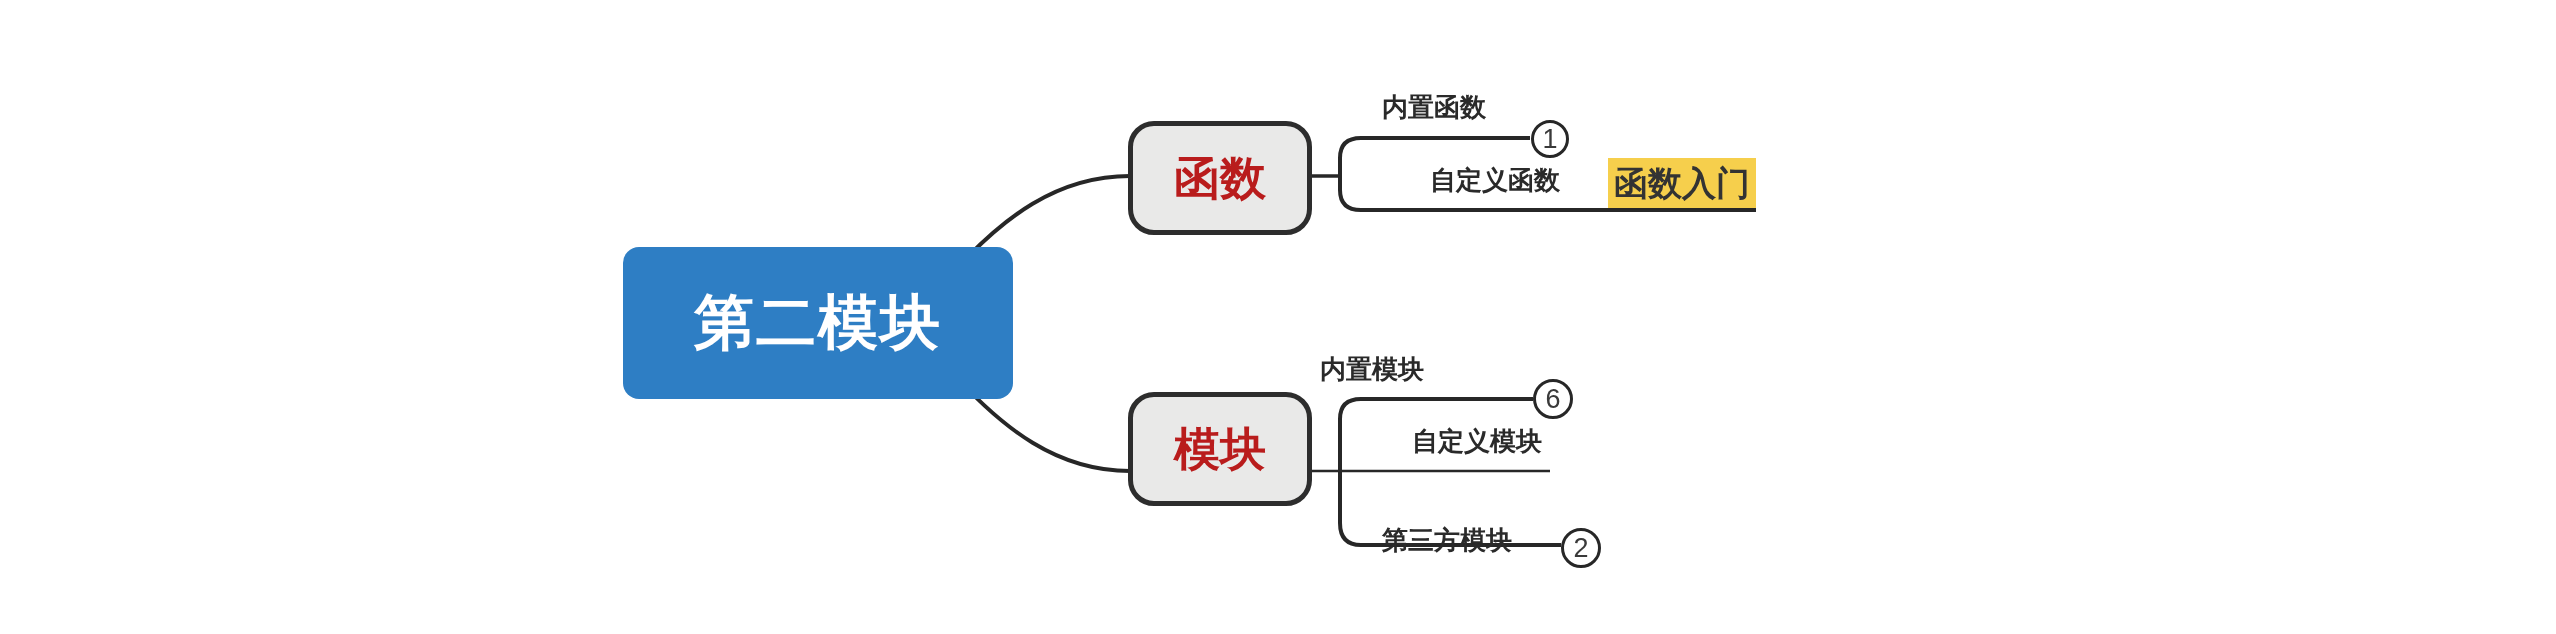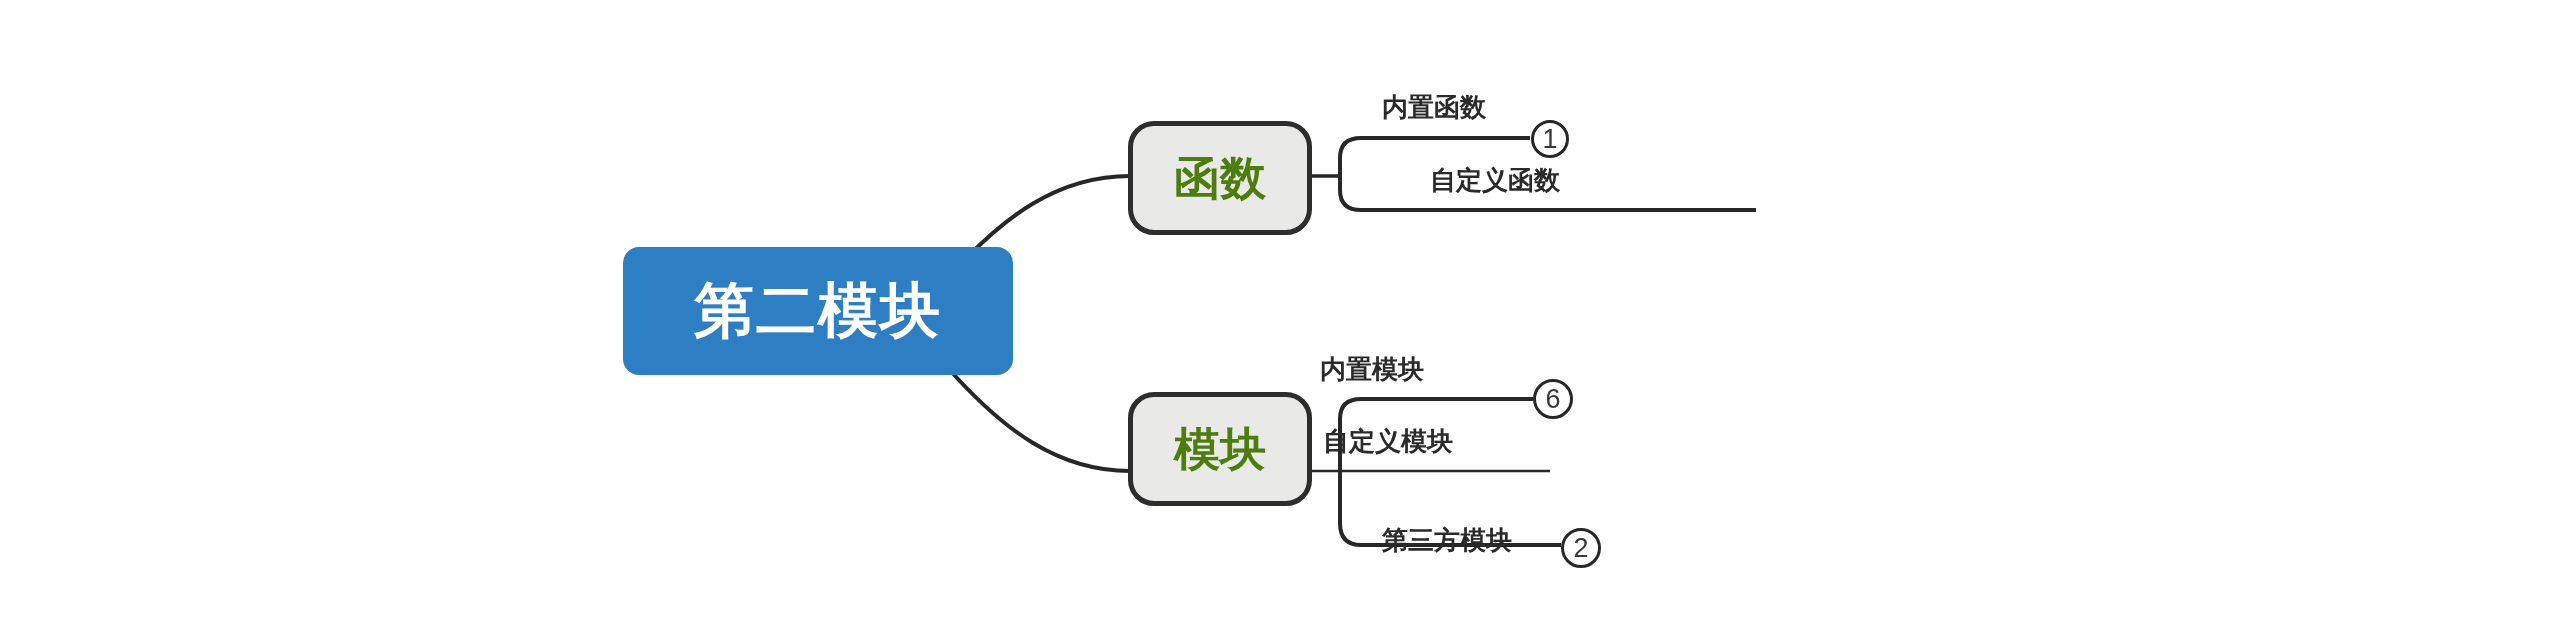--- a/index.html
+++ b/index.html
@@ -20,35 +20,35 @@
     position: absolute;
     display: flex;
     align-items: center;
     justify-content: center;
     box-sizing: border-box;
     white-space: nowrap;
     line-height: 1;
   }
   .root-topic {
     left: 623px; top: 247px;
-    width: 390px; height: 128px;
+    width: 390px; height: 152px;
     background: #2E7EC4;
     border-radius: 16px;
     color: #ffffff;
     font-size: 60px;
     font-weight: 700;
     letter-spacing: 2px;
   }
   .main-topic {
     left: 1128px;
     width: 184px; height: 114px;
     background: #E9E9E8;
     border: 5px solid #2D2D2D;
     border-radius: 26px;
-    color: #4d7c0f;
+    color: #b91c1c;
     font-size: 46px;
     font-weight: 700;
   }
   .main-topic.functions { top: 121px; }
   .main-topic.modules   { top: 392px; }
   .highlight-topic {
     left: 1608px; top: 158px;
     width: 148px; height: 50px;
     background: #F6CF4C;
     color: #333333;
@@ -96,24 +96,25 @@
   <div class="topic root-topic">第二模块</div>
 
   <div class="topic main-topic functions">函数</div>
 
   <div class="topic main-topic modules">模块</div>
 
   <div class="sub-label" style="left:1382px; top:107px;">内置函数</div>
 
   <div class="sub-label" style="left:1382px; top:180px;margin-left:48px;">自定义函数</div>
 
+  <div class="topic highlight-topic">函数入门</div>
 
   <div class="sub-label" style="left:1320px; top:369px;">内置模块</div>
 
-  <div class="sub-label" style="left:1323px; top:441px;text-align:right;">自定义模块</div>
+  <div class="sub-label" style="left:1412px; top:441px;text-align:right;">自定义模块</div>
 
   <div class="sub-label" style="left:1382px; top:540px;">第三方模块</div>
 
   <div class="badge" style="left:1531px; top:120px; width:38px; height:38px;">1</div>
 
   <div class="badge" style="left:1533px; top:379px; width:40px; height:40px;">6</div>
 
   <div class="badge" style="left:1561px; top:528px; width:40px; height:40px;">2</div>
 
 </div>

